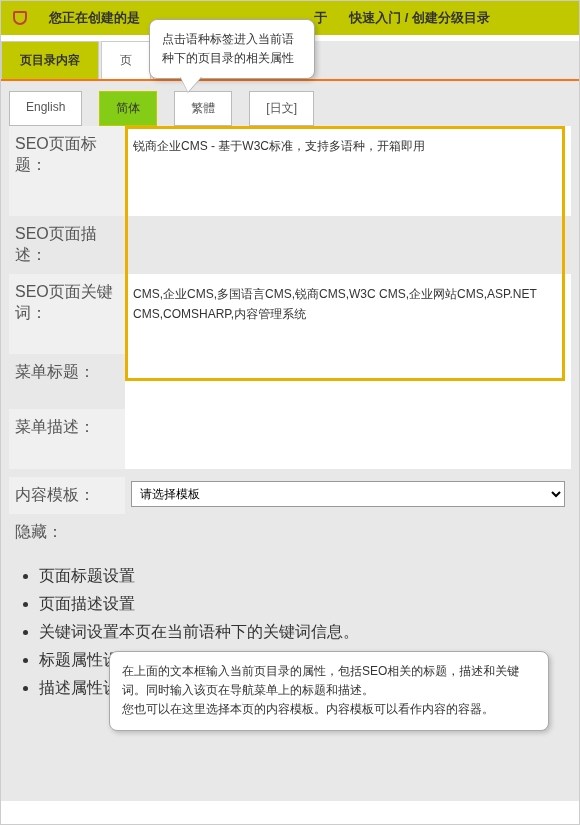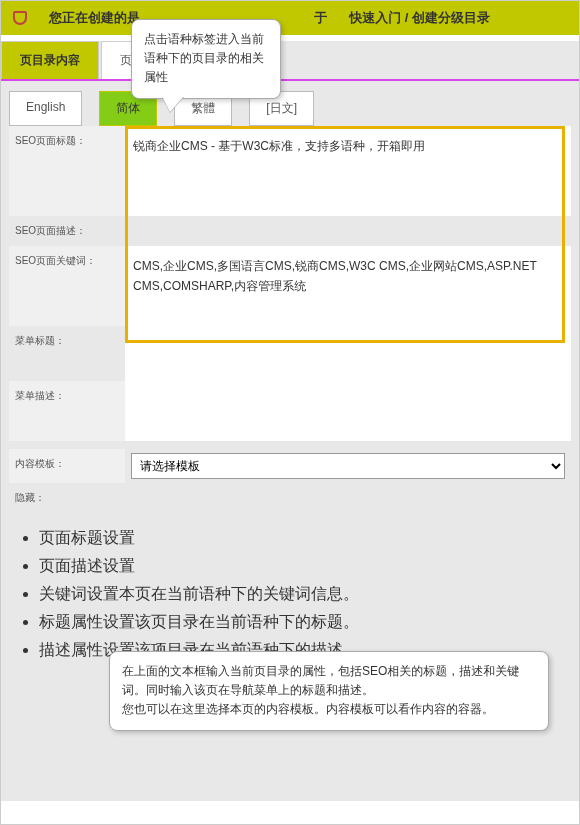--- a/index.html
+++ b/index.html
@@ -1,35 +1,35 @@
 <!DOCTYPE html>
 <html><head>
 <meta charset="utf-8">
 <style>
 *{box-sizing:border-box;margin:0;padding:0}
 body{font-family:"Microsoft YaHei",Arial,sans-serif;font-size:12px;background:#fff;width:580px;height:825px;position:relative;overflow:hidden;border:1px solid #ccc}
 .topbar{background:#c1c800;padding:8px 12px;display:flex;align-items:center;gap:22px;color:#333;font-size:13px;font-weight:bold}
 .shield{width:14px;height:14px;border:2px solid #c04040;border-radius:2px 2px 50% 50%;display:inline-block}
-.main-tabs{background:#e8e8e8;border-bottom:2px solid #d946ef;display:flex;margin-top:6px}
+.main-tabs{background:#e8e8e8;border-bottom:2px solid #f97316;display:flex;margin-top:6px}
 .main-tab{padding:10px 18px;background:#fff;border:1px solid #ccc;border-bottom:none;margin-right:2px;cursor:pointer;font-size:12px;color:#555}
 .main-tab.active{background:#c1c800;color:#333;font-weight:bold}
 .body-area{background:#e8e8e8;padding:10px 8px 0 8px;height:720px;position:relative}
 .lang-tabs{display:flex;gap:17px;margin-bottom:0}
 .lang-tab{padding:8px 16px;background:#fff;border:1px solid #bbb;cursor:pointer;font-size:12px;color:#555}
 .lang-tab.active{background:#84cc16;border-color:#c1c800;color:#333}
-.label-col{width:116px;padding:8px 6px;color:#555;font-size:10px;text-align:left;flex-shrink:0}
+.label-col{width:116px;padding:8px 6px;color:#555;font-size:16px;text-align:left;flex-shrink:0}
 .outer-row{display:flex;background:#e8e8e8}
 .outer-row .label-col{background:#e8e8e8}
 .outer-row:nth-child(odd) .label-col{background:#f0f0f0}
 .inner-field{background:#fff;flex:1;padding:10px 8px;font-size:12px;line-height:1.7;color:#333;min-height:60px}
 .sel{width:100%;padding:4px;border:1px solid #999;background:#fff;font-size:12px}
 .bullets{padding:8px 8px 8px 30px;background:#e8e8e8}
 .bullets li{margin:7px 0;color:#333;font-size:16px;list-style:disc}
 .callout{position:absolute;background:#fff;border:1px solid #aaa;border-radius:8px;padding:10px 12px;font-size:12px;line-height:1.6;color:#333;box-shadow:2px 2px 5px rgba(0,0,0,0.2);z-index:50}
-.callout.top{top:18px;left:130px;width:150px}
+.callout.top{top:18px;left:148px;width:166px}
 .callout.bot{top:650px;left:108px;width:440px}
 .tail{position:absolute;width:0;height:0}
 .tail.down{bottom:-14px;left:30px;border-left:8px solid transparent;border-right:14px solid transparent;border-top:16px solid #fff;filter:drop-shadow(0 1px 0 #aaa)}
 .rows-container{position:relative}
 .yellow-overlay{position:absolute;left:116px;right:6px;top:0;bottom:170px;border:3px solid #e8b000;pointer-events:none;z-index:5}
 </style>
 </head>
 <body>
 
 <div class="topbar">

